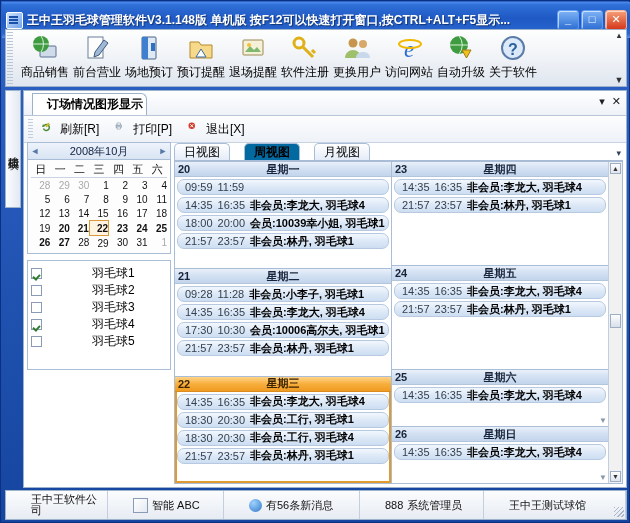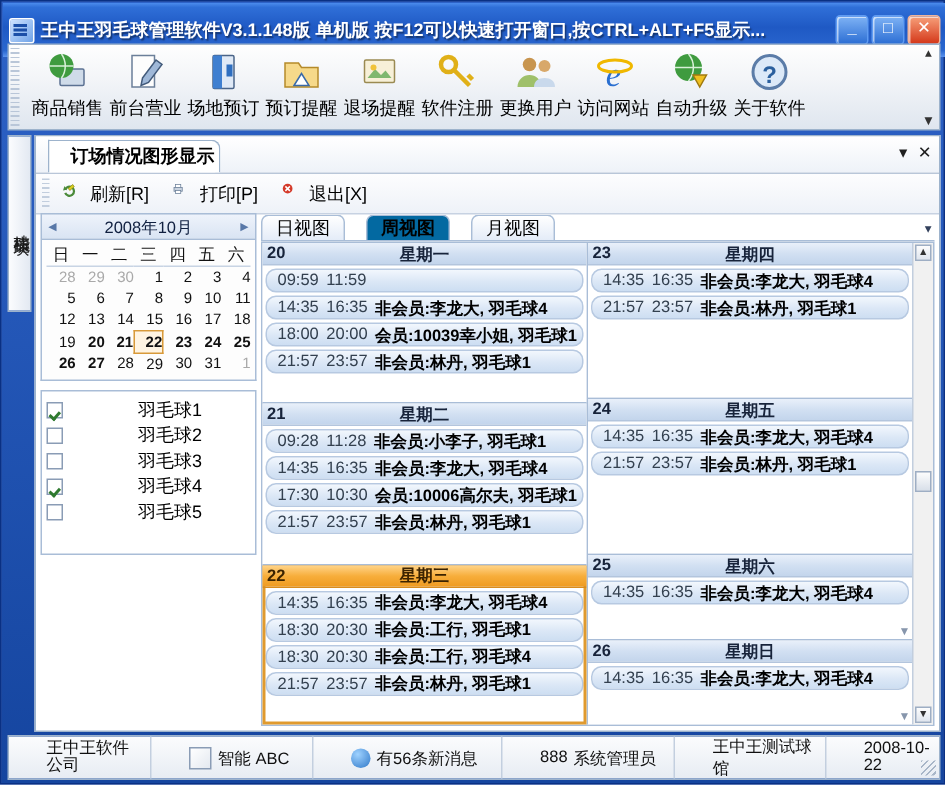--- a/index.html
+++ b/index.html
@@ -655,17 +655,16 @@
     </div>
     <div class="sb-cell sb-w3">
       <span class="sb-ico" style="border-radius:50%;background:radial-gradient(circle at 35% 30%,#9fd2ff,#2f78c8);"></span>
       <span>有56条新消息</span>
     </div>
     <div class="sb-cell sb-w4">
       <span>888</span>
       <span>系统管理员</span>
     </div>
     <div class="sb-cell sb-w5">王中王测试球馆</div>
-    <div class="sb-cell sb-w6 nb wrap2">2008-10-22</div>
     <div class="grip"></div>
   </div>
 
 </div>
 
 </body></html>

